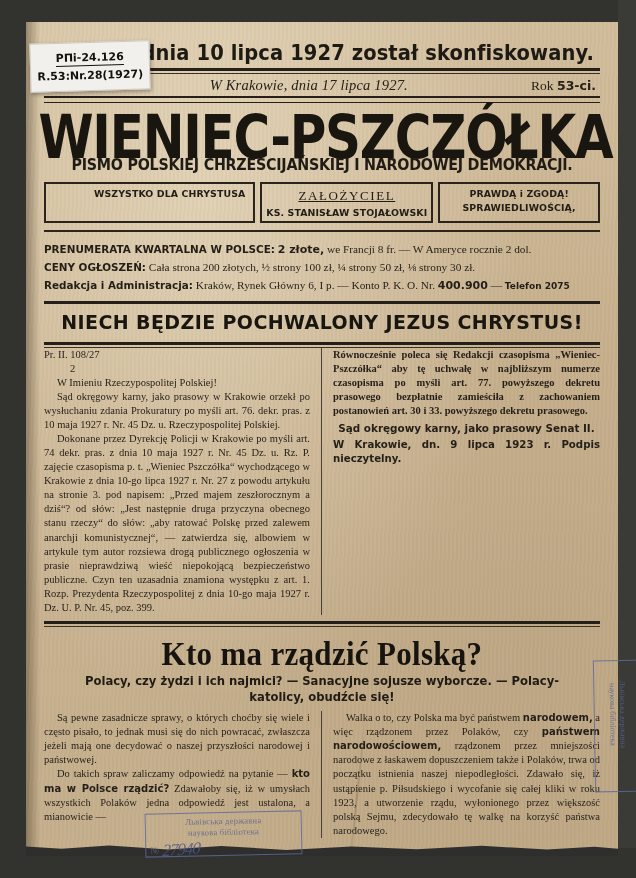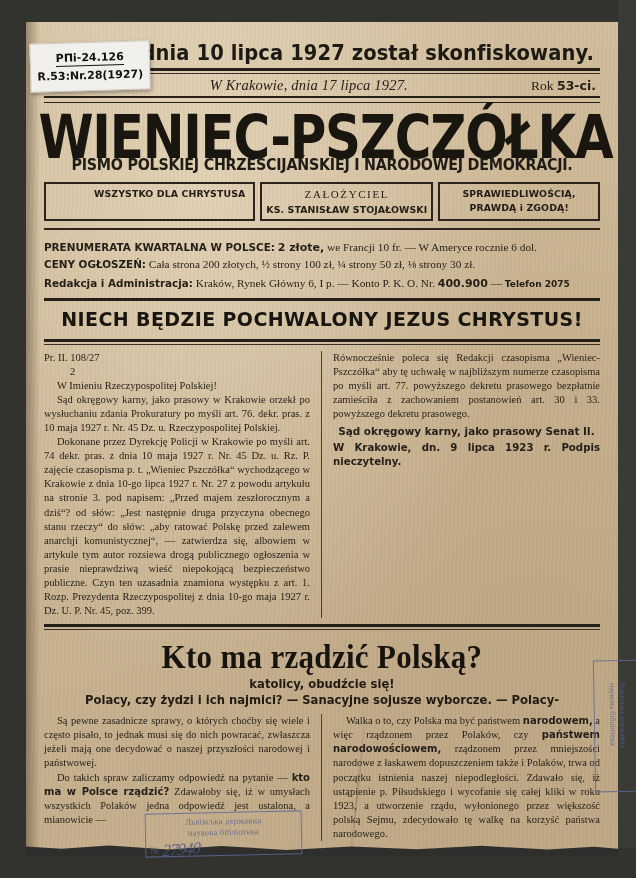--- a/index.html
+++ b/index.html
@@ -92,46 +92,46 @@
   .mottos{display:flex;justify-content:space-between;margin-top:9px;gap:5px;}
   .motto{
     border:2px solid #2a241c;padding:3px 4px 2px 4px;
     font-family:"DejaVu Sans", sans-serif;font-weight:bold;
     font-size:9.4px;line-height:1.45;text-align:center;color:#221e17;
     letter-spacing:.1px;white-space:nowrap;
   }
   .motto.m1{width:33%;padding-left:44px;}
   .motto.m2{width:31%;}
   .motto.m3{width:31%;}
-  .motto .lead{font-family:"Liberation Serif",serif;font-weight:normal;font-size:11px;letter-spacing:1.6px;}
+  .motto .lead{font-family:"Liberation Serif",serif;font-weight:normal;font-size:13px;letter-spacing:1.6px;text-decoration:underline;}
 
   
   .terms{margin-top:9px;font-size:11.3px;line-height:1.48;color:#231f18;}
   .terms .lbl{font-family:"DejaVu Sans",sans-serif;font-weight:bold;font-size:10.4px;}
   .terms b{font-family:"DejaVu Sans",sans-serif;font-size:11px;}
   .terms .l1,.terms .l2,.terms .l4{white-space:nowrap;}
   .terms .l3{text-align:center;font-size:12px;}
   .terms .l4{margin-top:2px;}
   .terms .small{font-size:9px;font-family:"DejaVu Sans",sans-serif;font-weight:bold;}
 
   
   .salute{
     font-family:"DejaVu Sans", sans-serif;font-weight:bold;
     font-size:19px;text-align:center;letter-spacing:.4px;color:#191610;
     padding:7px 0 6px 0;transform:scaleY(1.06);
   }
 
   
-  .cols{display:flex;margin-top:6px;}
+  .cols{display:flex;}
   .col{width:50%;box-sizing:border-box;}
   .col.left{padding-right:11px;border-right:1px solid #4a4033;}
   .col.right{padding-left:11px;}
   .body-txt{font-size:10.5px;line-height:1.34;text-align:justify;color:#241f18;}
   .body-txt p{margin:0 0 0 0;text-indent:13px;}
-  .body-txt p.noind{text-indent:0;}
+  .body-txt p.noind{text-indent:0;font-weight:bold;}
   .body-txt .ref{text-indent:0;}
   .body-txt .two{text-indent:26px;}
   .body-txt b{font-family:"DejaVu Sans",sans-serif;font-size:10px;}
   .sig{font-family:"DejaVu Sans",sans-serif;font-weight:bold;font-size:10.4px;text-align:center;margin-top:4px;}
   .sig2{font-family:"DejaVu Sans",sans-serif;font-weight:bold;font-size:10.2px;margin-top:2px;}
 
   .sep{margin:6px 0 0 0;}
 
   
   .headline{
@@ -230,32 +230,32 @@
 
       <div class="mottos">
         <div class="motto m1">
           <div>WSZYSTKO DLA CHRYSTUSA</div>
         </div>
         <div class="motto m2">
           <div class="lead">ZAŁOŻYCIEL</div>
           <div>KS. STANISŁAW STOJAŁOWSKI</div>
         </div>
         <div class="motto m3">
+          <div>PRAWDĄ i ZGODĄ!</div>
           <div>SPRAWIEDLIWOŚCIĄ,</div>
-          <div>PRAWDĄ i ZGODĄ!</div>
         </div>
       </div>
 
       <div class="rule-med" style="margin-top:7px;"></div>
 
       <div class="terms">
         <div class="l1">
           <span class="lbl">PRENUMERATA KWARTALNA W POLSCE:</span>
           <b>2 złote,</b>
-          <span>we Francji 10 fr. — W Ameryce rocznie 6 dol.</span>
+          <span>we Francji 8 fr. — W Ameryce rocznie 2 dol.</span>
         </div>
         <div class="l2">
           <span class="lbl">CENY OGŁOSZEŃ:</span>
           <span>Cała strona 200 złotych,    ½ strony 100 zł,    ¼ strony 50 zł, ⅛ strony 30 zł.</span>
         </div>
         <div class="l4">
           <span class="lbl">Redakcja i Administracja:</span>
           <span>Kraków, Rynek Główny 6, I p. — Konto P. K. O. Nr. </span><b>400.900</b><span> — </span><span class="small">Telefon 2075</span>
         </div>
       </div>
@@ -283,22 +283,22 @@
             <div class="sig2">W Krakowie, dn. 9 lipca 1923 r.   Podpis nieczytelny.</div>
           </div>
         </div>
       </div>
 
       <div class="rule-heavy sep"></div>
       <div class="rule-thin" style="margin-top:2px;"></div>
 
       <div class="headline">Kto ma rządzić Polską?</div>
       <div class="deck">
+        <div>Polacy, czy żydzi i ich najmici? — Sanacyjne sojusze wyborcze. — Polacy-</div>
         <div>katolicy, obudźcie się!</div>
-        <div>Polacy, czy żydzi i ich najmici? — Sanacyjne sojusze wyborcze. — Polacy-</div>
       </div>
 
       <div class="cols">
         <div class="col left">
           <div class="body-txt">
             <p>Są pewne zasadnicze sprawy, o których choćby się wiele i często pisało, to jednak musi się do nich powracać, zwłaszcza jeżeli mają one decydować o naszej przyszłości narodowej i państwowej.</p>
             <p><span>Do takich spraw zaliczamy odpowiedź na pytanie — </span><b>kto ma w Polsce rządzić?</b><span> Zdawałoby się, iż w umysłach wszystkich Polaków jedna odpowiedź jest ustalona, a mianowicie — </span></p>
 
           </div>
         </div>

